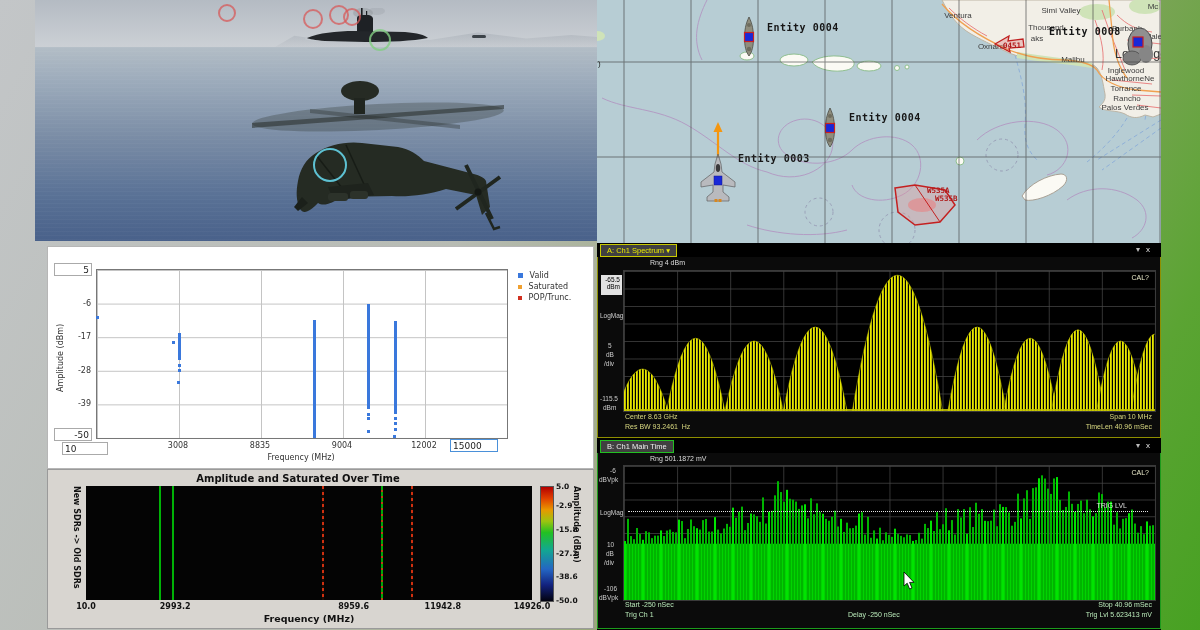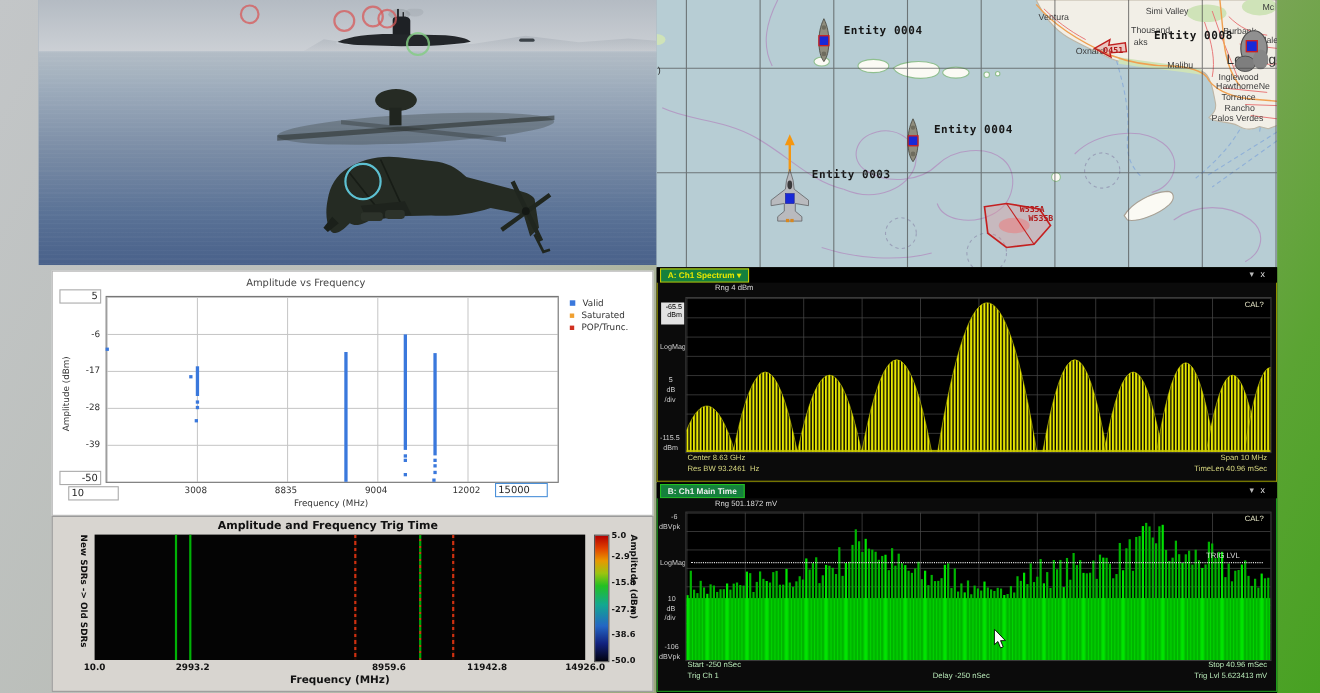--- a/index.html
+++ b/index.html
@@ -68,22 +68,22 @@
                #12a890 55%,#2466c4 72%,#12227e 86%,#02020e 100%);}
   .cb-tick{position:absolute;left:508px;font-size:7.5px;font-weight:bold;color:#111;}
   #cb-lab{left:524px;top:16px;height:114px;font-size:8px;font-weight:bold;writing-mode:vertical-rl;
           display:flex;align-items:center;}
 
   
   .vsa{background:#000;}
   #spec{left:597px;top:243px;width:564px;height:196px;}
   #timep{left:597px;top:439px;width:564px;height:191px;}
   .tabbar{position:relative;height:14px;background:#000;}
-  .tab{position:absolute;left:3px;top:1px;padding:0 6px;line-height:11px;font-size:7.5px;font-weight:bold;
-       background:#15803d;}
+  .tab{position:absolute;left:3px;top:1px;padding:0 6px;line-height:11px;font-size:7.5px;font-weight:normal;
+       background:#404040;}
   .tab.yellow{border:1px solid #c9c900;color:#e8e800;}
   .tab.green{border:1px solid #22c022;color:#eee;}
   .winbtns{position:absolute;right:5px;top:2px;font-size:8px;color:#bbb;letter-spacing:6px;}
   .vsa-body{position:relative;background:#0b0b0b;}
   #spec .vsa-body{height:180px;border:1px solid #8f8f00;border-top:none;}
   #timep .vsa-body{height:175px;border:1px solid #1c9a1c;border-top:none;}
   .vplot{position:absolute;left:25px;width:531px;background:#000;border:1px solid #3a3a3a;
     background-image:linear-gradient(90deg,rgba(70,70,70,.75) 1px,transparent 1px),
                      linear-gradient(180deg,rgba(70,70,70,.75) 1px,transparent 1px);
     background-size:10% 100%,100% 12.5%;}
@@ -283,21 +283,20 @@
         <line x1="496" y1="0" x2="496" y2="243"></line>
       <line x1="563" y1="0" x2="563" y2="243"></line>
       <line x1="0" y1="62" x2="564" y2="62"></line>
         <line x1="0" y1="157" x2="564" y2="157"></line>
     </g>
     <text x="1" y="66" font-size="8" fill="#222">)</text>
   </svg>
 </div>
 
 <div id="scatter" class="abs">
-  <div id="sc-title" class="abs">Amplitude vs Frequency</div>
   <div id="sc-ylab" class="abs">Amplitude (dBm)</div>
   <div id="sc-plot" class="abs">
       <div class="sc-strip" style="left: calc(20% - 1px); top: 37.2727%; height: 16.3636%;"></div>
       <div class="sc-strip" style="left: calc(52.9686% - 1px); top: 30%; height: 70%;"></div>
       <div class="sc-strip" style="left: calc(66.1775% - 1px); top: 20%; height: 62.7273%;"></div>
       <div class="sc-strip" style="left: calc(72.6484% - 1px); top: 30.5455%; height: 54.9091%;"></div>
       <div class="sc-dot" style="left: calc(0% - 1px); top: calc(28.1818% - 1px);"></div>
       <div class="sc-dot" style="left: calc(18.5457% - 1px); top: calc(42.9091% - 1px);"></div>
       <div class="sc-dot" style="left: calc(20% - 1px); top: calc(56.3636% - 1px);"></div>
       <div class="sc-dot" style="left: calc(20% - 1px); top: calc(59.2727% - 1px);"></div>
@@ -337,21 +336,21 @@
     <span>POP/Trunc.</span>
   </div>
 
   <input class="axbox" style="left: 6px; top: 16px; width: 38px; text-align: right;" value="5">
   <input class="axbox" style="left: 6px; top: 181px; width: 38px; text-align: right;" value="-50">
   <input class="axbox" style="left: 14px; top: 195px; width: 46px;" value="10">
   <input class="axbox focus" style="left: 402px; top: 192px; width: 48px;" value="15000">
 </div>
 
 <div id="sgram" class="abs">
-  <div id="sg-title" class="abs">Amplitude and Frequency Trig Time</div>
+  <div id="sg-title" class="abs">Amplitude and Saturated Over Time</div>
   <div id="sg-ylab" class="abs">New SDRs -&gt; Old SDRs</div>
   <div id="sg-plot" class="abs">
       <div class="sg-line sg-green" style="left: 16.3583%;"></div>
       <div class="sg-line sg-green" style="left: 19.3752%;"></div>
       <div class="sg-line sg-red" style="left: 52.9968%;"></div>
       <div class="sg-line sg-greenred" style="left: 66.1437%;"></div>
       <div class="sg-line sg-red" style="left: 72.915%;"></div>
     </div>
   <div id="sg-xticks">
       <div class="abs sg-xtick" style="left: 8px;">10.0</div>

